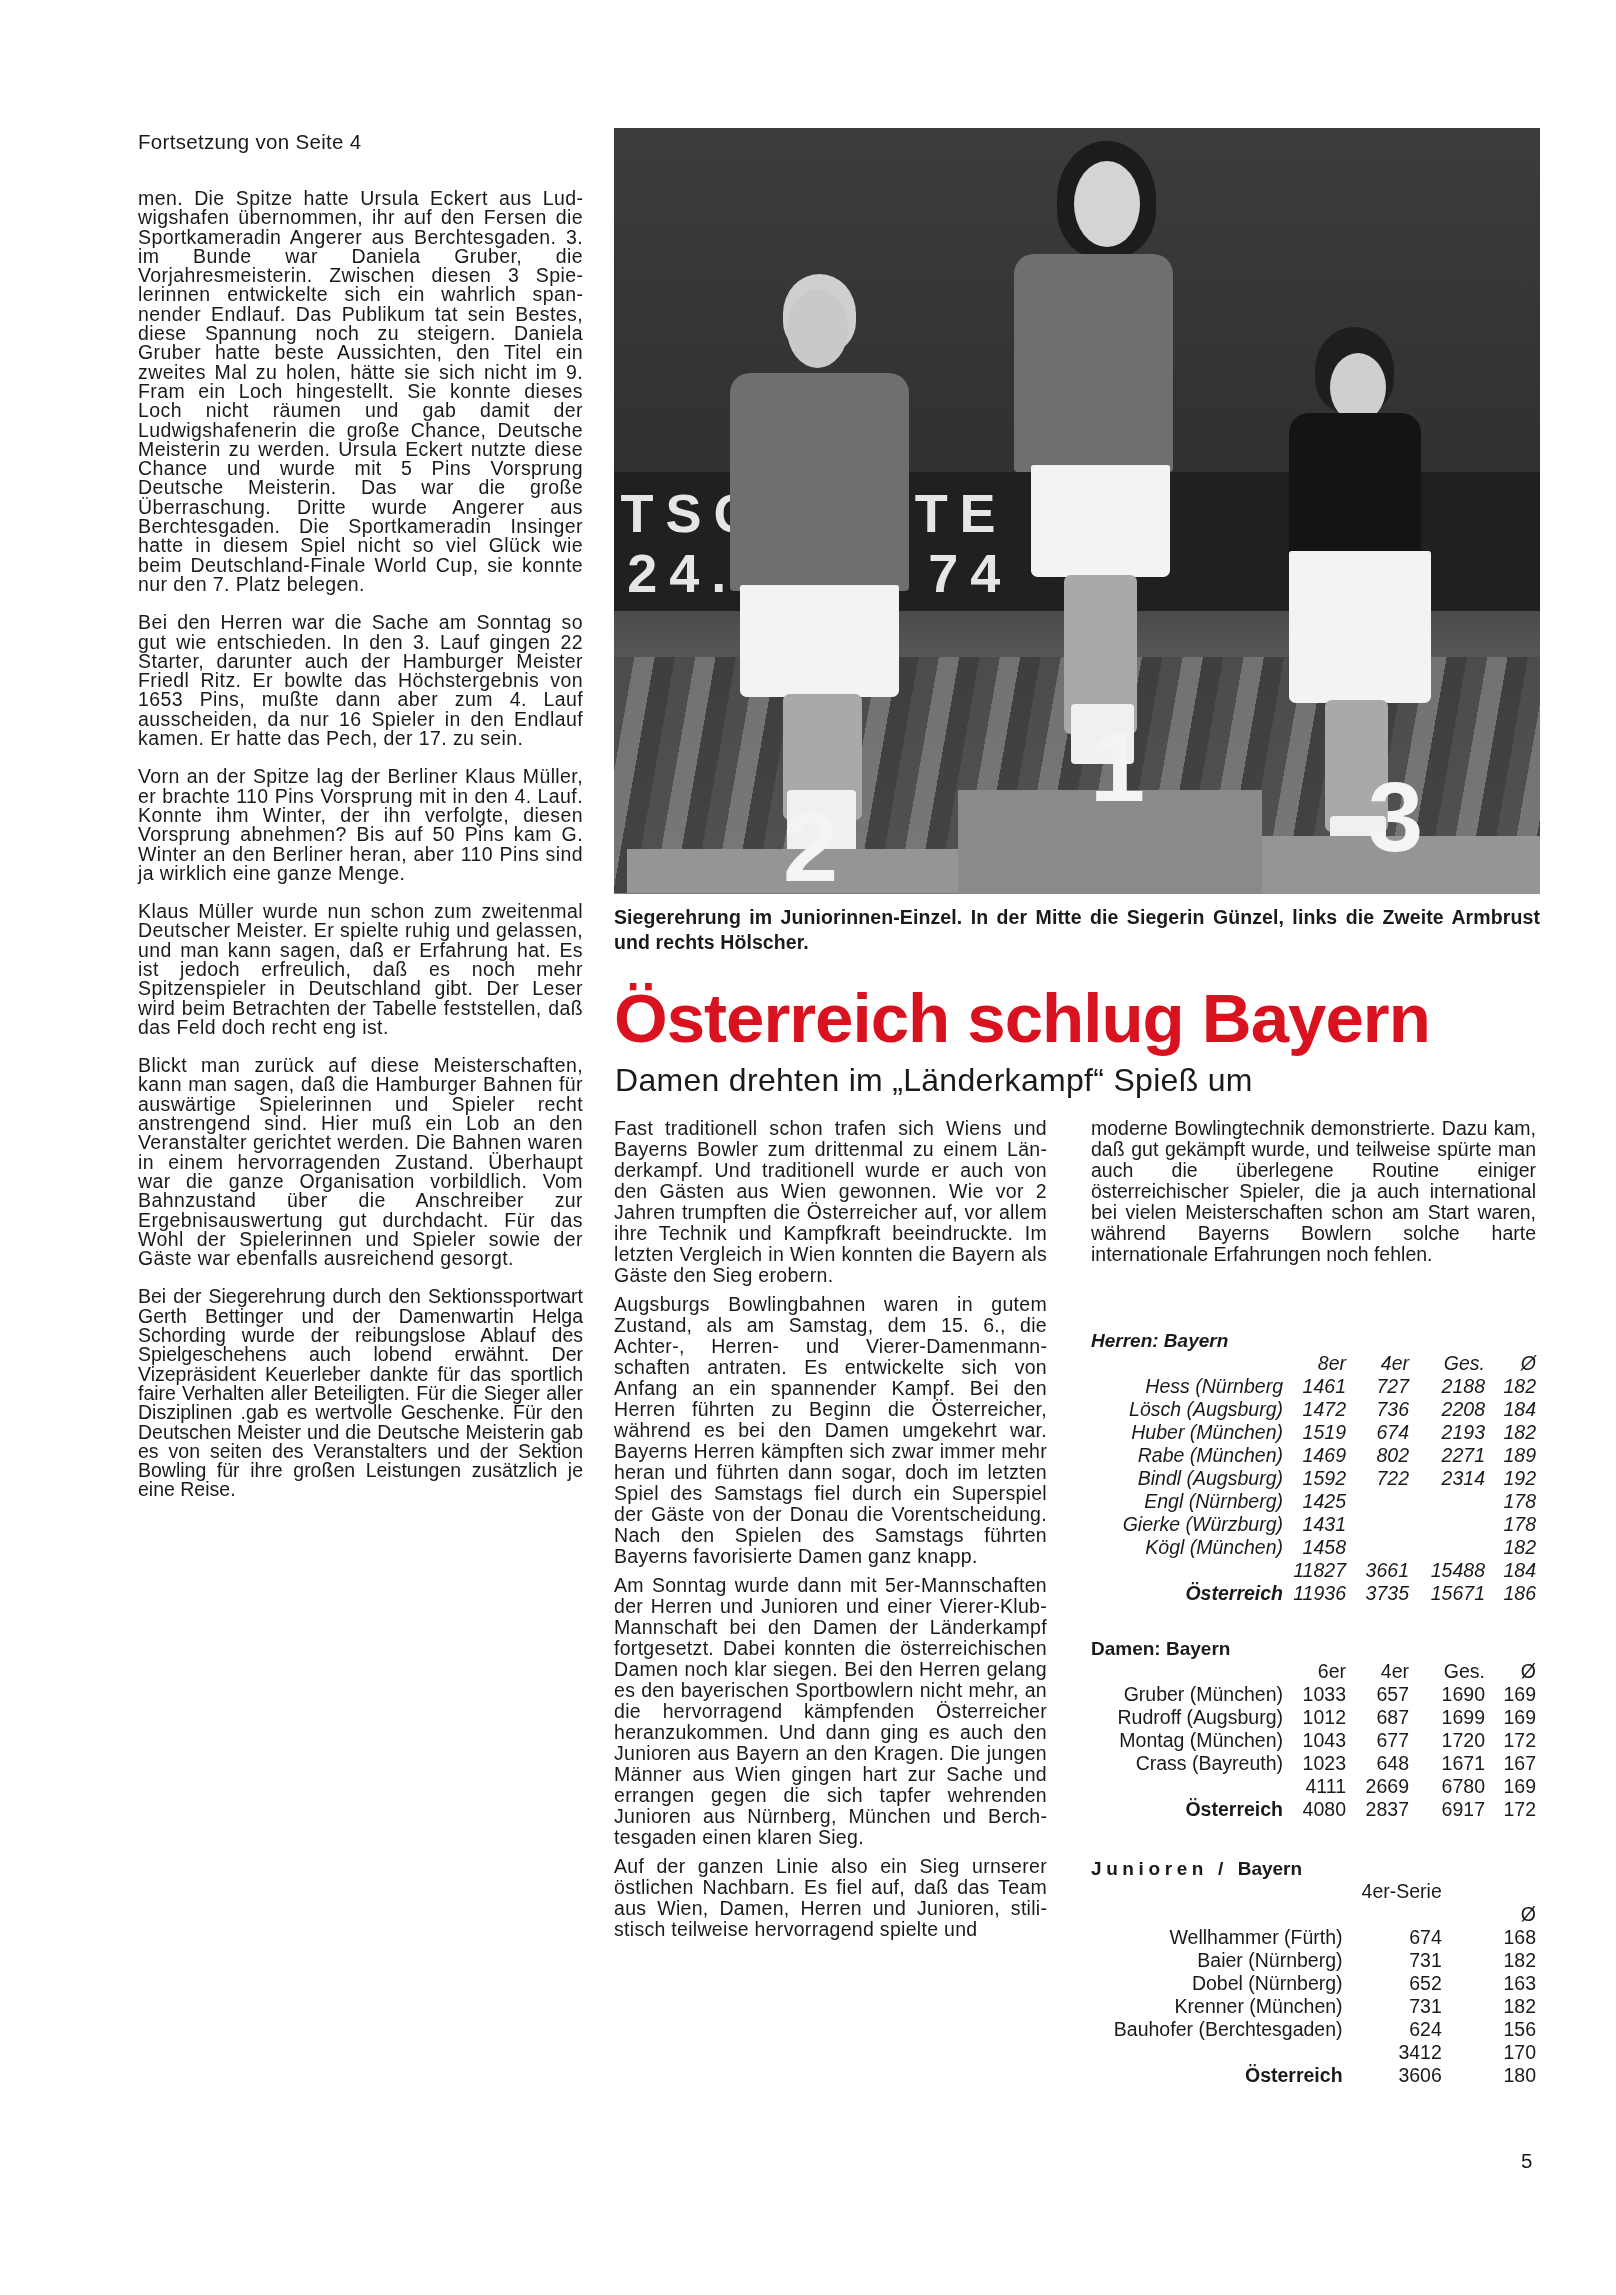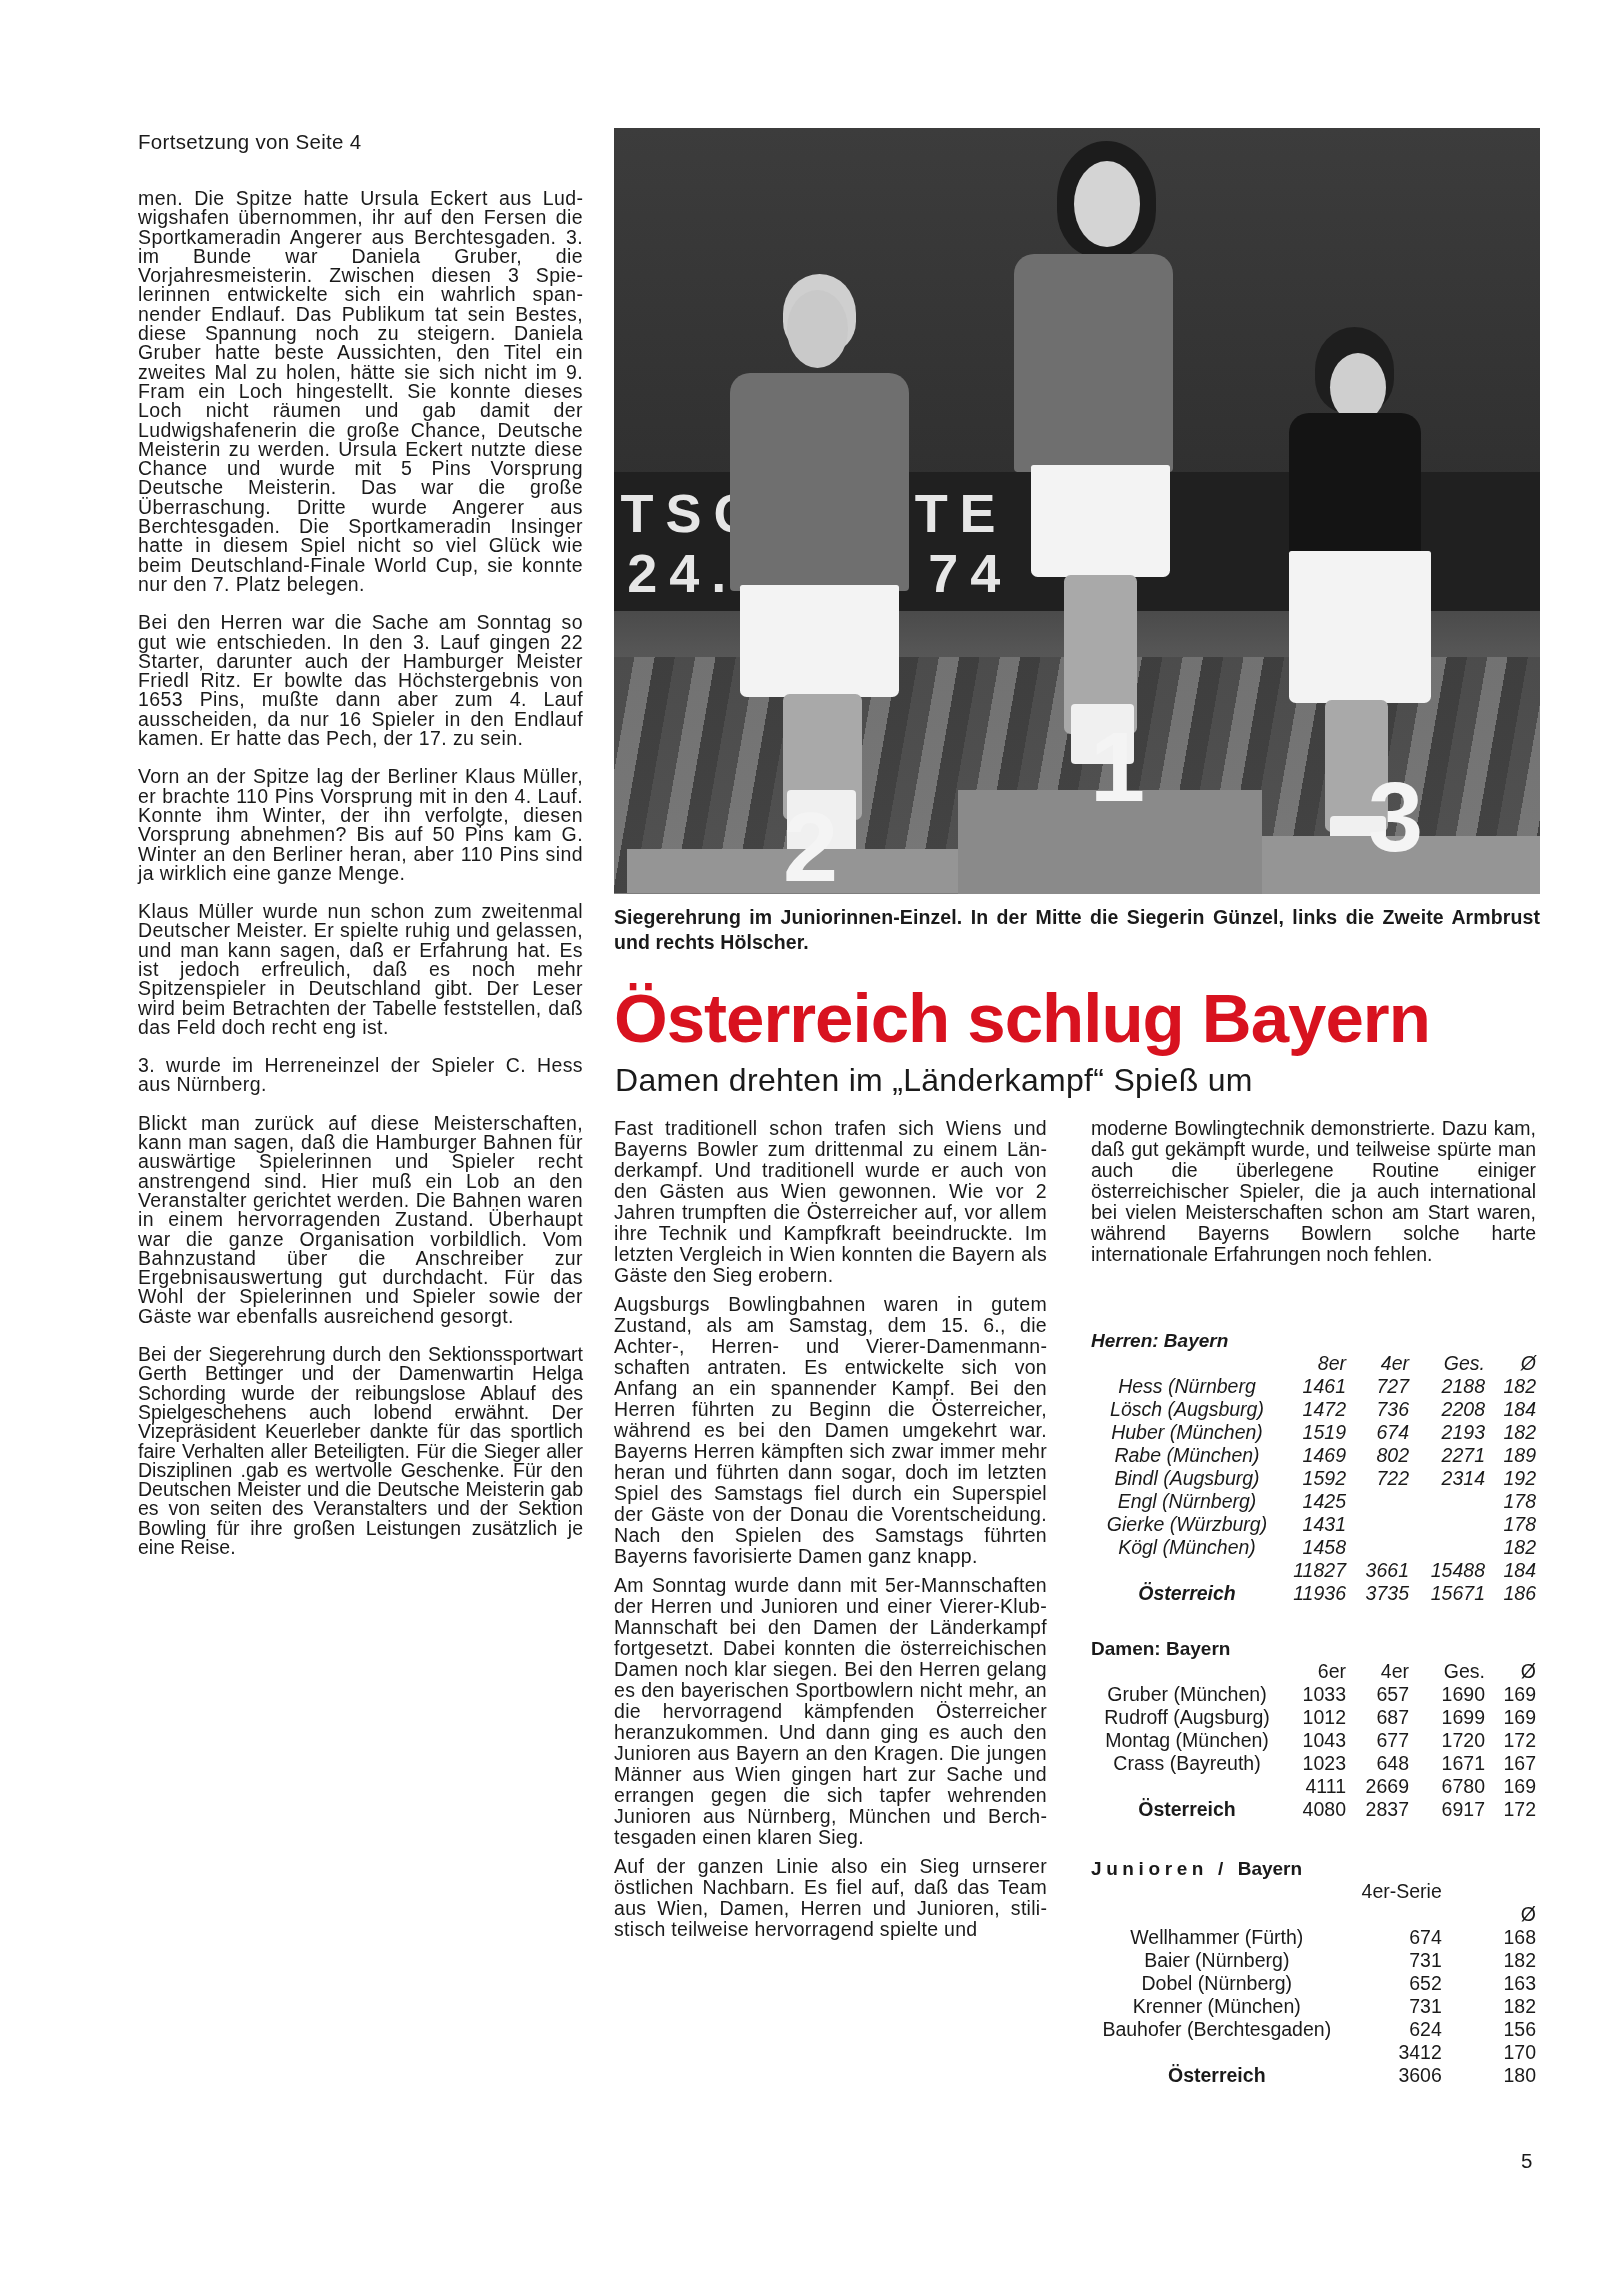--- a/index.html
+++ b/index.html
@@ -69,41 +69,40 @@
       font-size: 19.5px; line-height: 21px;
     }
     .col-right p { margin: 0; text-align: justify; }
 
     .tbl-title { font-weight: bold; font-size: 19px; margin: 0; }
     .tbl-title.spaced { letter-spacing: 4.6px; }
     .tbl-title.spaced span.b { letter-spacing: 0; }
     table.scores { border-collapse: collapse; width: 445px; font-size: 19.5px; }
     table.scores td, table.scores th { padding: 0; height: 21px; font-weight: normal; }
     table.scores td.num, table.scores th.num { text-align: right; }
-    table.scores td.name { text-align: center; }
+    table.scores td.name { text-align: right; }
     table.scores tr.oest td.name { font-weight: bold; }
     .herren { position: absolute; left: 1091px; top: 1330px; font-style: italic; }
     .damen { position: absolute; left: 1091px; top: 1638px; }
     .junioren { position: absolute; left: 1091px; top: 1858px; }
 
     .page-num {
       position: absolute; left: 1521px; top: 2149px; font-size: 20.5px;
     }
   </style>
 </head>
 <body>
 
 <div class="kicker">Fortsetzung von Seite 4</div>
 
 <div class="col-left">
   <p>men. Die Spitze hatte Ursula Eckert aus Lud­wigshafen übernommen, ihr auf den Fersen die Sportkameradin Angerer aus Berchtes­gaden. 3. im Bunde war Daniela Gruber, die Vorjahresmeisterin. Zwischen diesen 3 Spie­lerinnen entwickelte sich ein wahrlich span­nender Endlauf. Das Publikum tat sein Bestes, diese Spannung noch zu steigern. Daniela Gruber hatte beste Aussichten, den Titel ein zweites Mal zu holen, hätte sie sich nicht im 9. Fram ein Loch hingestellt. Sie konnte dieses Loch nicht räumen und gab damit der Ludwigshafenerin die große Chance, Deutsche Meisterin zu werden. Ursula Eckert nutzte diese Chance und wurde mit 5 Pins Vorsprung Deutsche Mei­sterin. Das war die große Überraschung. Dritte wurde Angerer aus Berchtesgaden. Die Sportkameradin Insinger hatte in diesem Spiel nicht so viel Glück wie beim Deutsch­land-Finale World Cup, sie konnte nur den 7. Platz belegen.</p>
   <p>Bei den Herren war die Sache am Sonntag so gut wie entschieden. In den 3. Lauf gin­gen 22 Starter, darunter auch der Hambur­ger Meister Friedl Ritz. Er bowlte das Höchstergebnis von 1653 Pins, mußte dann aber zum 4. Lauf ausscheiden, da nur 16 Spieler in den Endlauf kamen. Er hatte das Pech, der 17. zu sein.</p>
   <p>Vorn an der Spitze lag der Berliner Klaus Müller, er brachte 110 Pins Vorsprung mit in den 4. Lauf. Konnte ihm Winter, der ihn ver­folgte, diesen Vorsprung abnehmen? Bis auf 50 Pins kam G. Winter an den Berliner heran, aber 110 Pins sind ja wirklich eine ganze Menge.</p>
   <p>Klaus Müller wurde nun schon zum zweiten­mal Deutscher Meister. Er spielte ruhig und gelassen, und man kann sagen, daß er Erfahrung hat. Es ist jedoch erfreulich, daß es noch mehr Spitzenspieler in Deutschland gibt. Der Leser wird beim Betrachten der Tabelle feststellen, daß das Feld doch recht eng ist.</p>
-  <p>3. wurde im Herreneinzel der Spieler C. Hess aus Nürnberg.</p>
   <p>Blickt man zurück auf diese Meisterschaften, kann man sagen, daß die Hamburger Bahnen für auswärtige Spielerinnen und Spieler recht anstrengend sind. Hier muß ein Lob an den Veranstalter gerichtet werden. Die Bahnen waren in einem hervorragenden Zu­stand. Überhaupt war die ganze Organisa­tion vorbildlich. Vom Bahnzustand über die Anschreiber zur Ergebnisauswertung gut durchdacht. Für das Wohl der Spielerinnen und Spieler sowie der Gäste war ebenfalls ausreichend gesorgt.</p>
   <p class="tight">Bei der Siegerehrung durch den Sektions­sportwart Gerth Bettinger und der Damen­wartin Helga Schording wurde der reibungs­lose Ablauf des Spielgeschehens auch lobend erwähnt. Der Vizepräsident Keuer­leber dankte für das sportlich faire Verhal­ten aller Beteiligten. Für die Sieger aller Disziplinen .gab es wertvolle Geschenke. Für den Deutschen Meister und die Deutsche Meisterin gab es von seiten des Veranstal­ters und der Sektion Bowling für ihre großen Leistungen zusätzlich je eine Reise.</p>
 </div>
 
 <div class="photo">
   <div class="banner"></div>
   <div class="banner-l1">TSC   EISTE   HAF</div>
   <div class="banner-l2">24.-     MA     74</div>
   <div class="lanes"></div>
 

